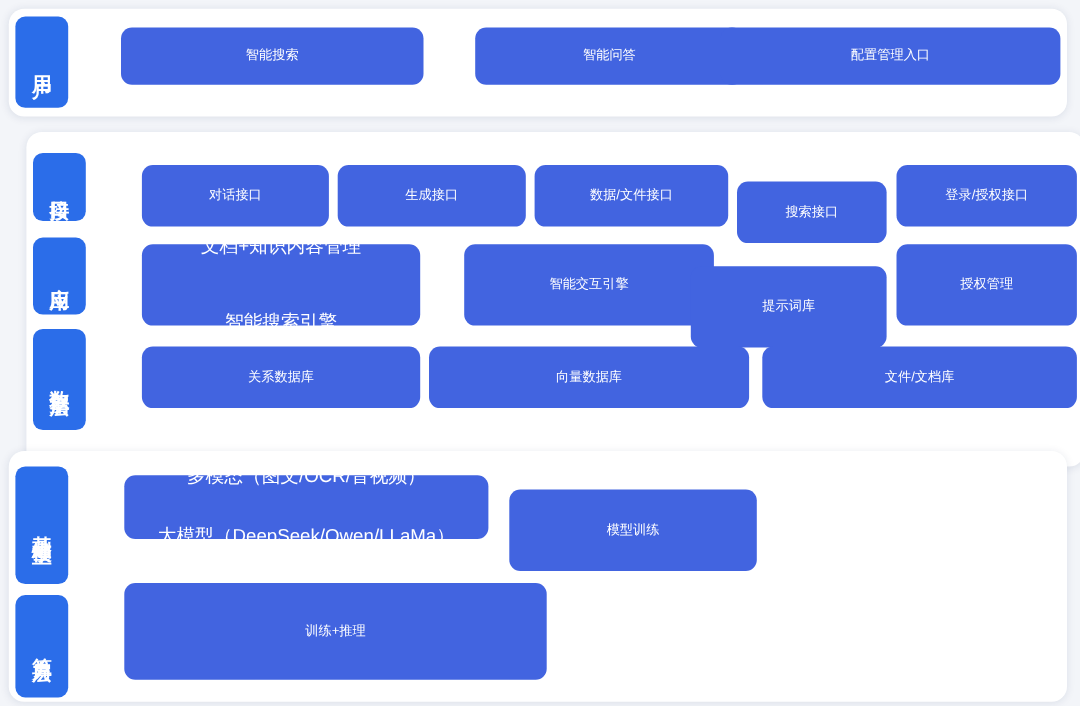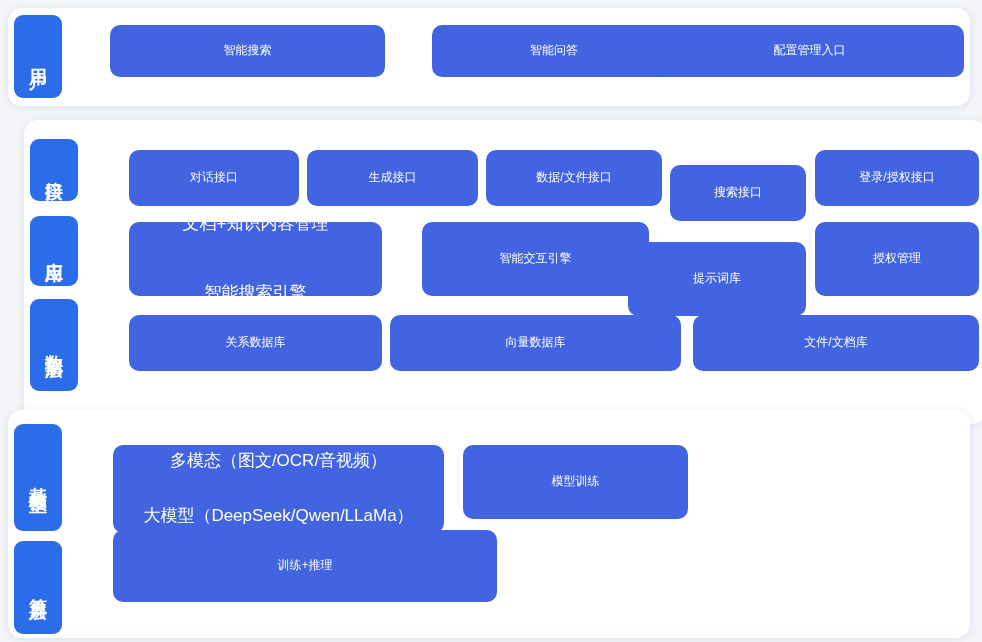--- a/index.html
+++ b/index.html
@@ -91,22 +91,22 @@
 
     <div class="blk" style="left:105px;top:195px;width:253px;height:56px;">关系数据库</div>
     <div class="blk" style="left:366px;top:195px;width:291px;height:56px;">向量数据库</div>
     <div class="blk" style="left:669px;top:195px;width:286px;height:56px;">文件/文档库</div>
   </div>
 
   <div class="card" style="left:8px;top:410px;width:962px;height:228px;">
     <div class="side" style="left:6px;top:14px;width:48px;height:107px;">基础模型</div>
     <div class="side" style="left:6px;top:131px;width:48px;height:93px;">算力层</div>
 
-    <div class="blk two-line" style="left:105px;top:35px;width:331px;height:88px;gap:30px;">
+    <div class="blk two-line" style="left:105px;top:22px;width:331px;height:58px;gap:30px;">
       <span>多模态（图文/OCR/音视频）</span>
       <span>大模型（DeepSeek/Qwen/LLaMa）</span>
     </div>
     <div class="blk" style="left:455px;top:35px;width:225px;height:74px;">模型训练</div>
 
-    <div class="blk" style="left:105px;top:120px;width:384px;height:72px;">训练+推理</div>
+    <div class="blk" style="left:105px;top:120px;width:384px;height:88px;">训练+推理</div>
   </div>
 
 </div>
 
 </body></html>

